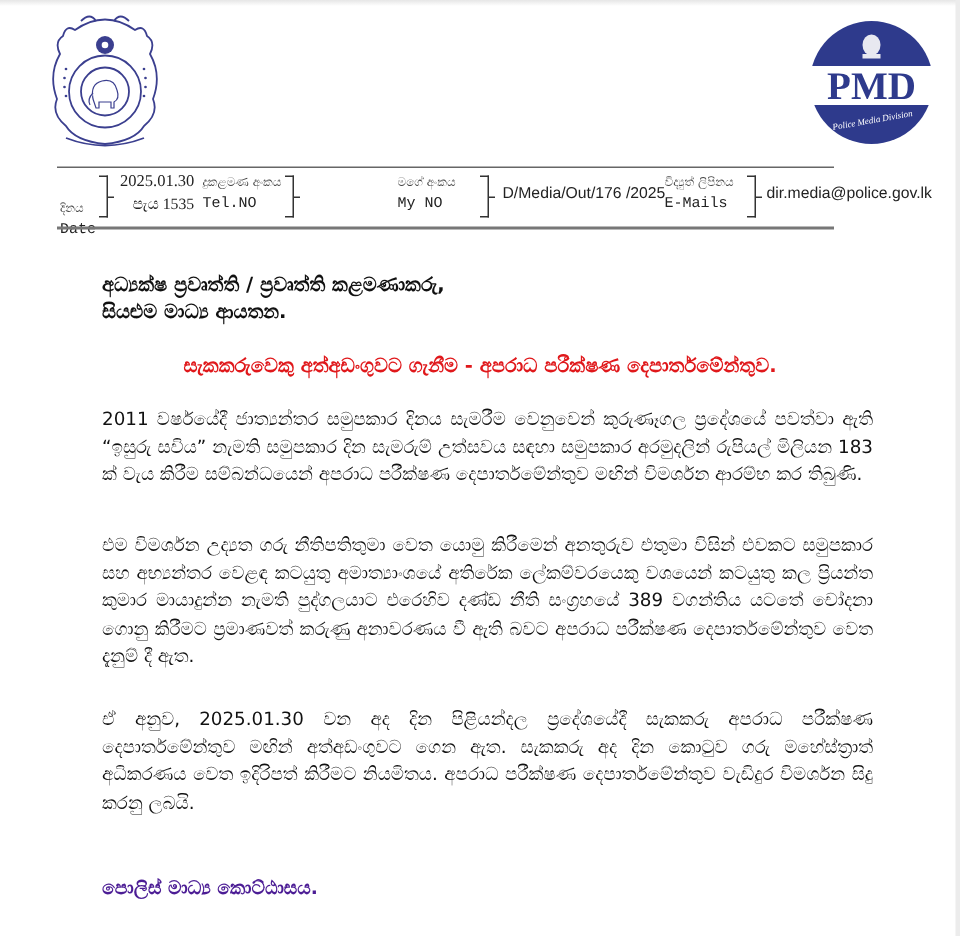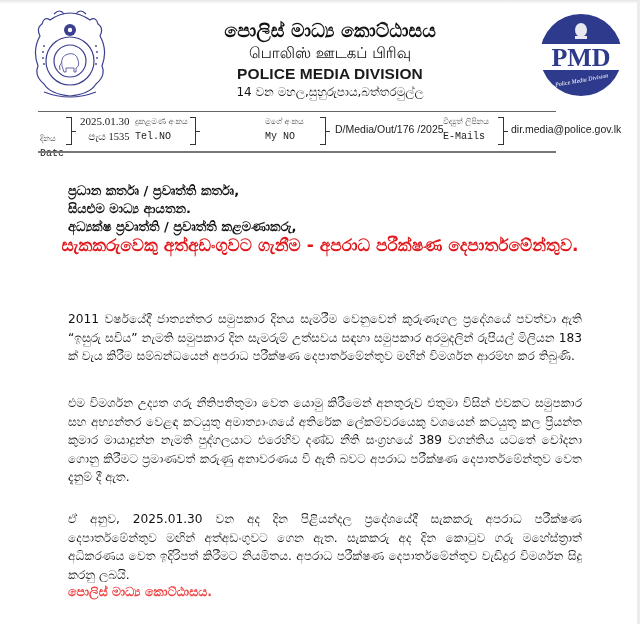--- a/index.html
+++ b/index.html
@@ -24,26 +24,26 @@
     .ref-row { position: absolute; left: 38px; top: 114px; width: 560px; height: 34px; font-size: 10px; }
     .ref-cell { position: absolute; top: 0; height: 34px; }
     .lbl { font-family: Liberation Mono, monospace; font-size: 10px; line-height: 15px; color: #222; }
     .lbl.si { font-family: "DejaVu Sans", sans-serif; font-size: 8px; color: #444; }
     .val { font-family: "Liberation Serif", serif; font-size: 11px; line-height: 15px; color: #222; }
     .val.sans { font-family: "Liberation Sans", sans-serif; font-size: 10.5px; }
     .brace { position: absolute; top: 3px; width: 6px; height: 28px; border-right: 1px solid #333; border-top: 1px solid #333; border-bottom: 1px solid #333; }
     .brace::after { content: ""; position: absolute; right: -5px; top: 13px; width: 4px; height: 1px; background: #333; }
 
     .addressees { position: absolute; left: 68px; top: 182px; font-family: "DejaVu Sans", sans-serif; font-weight: bold; font-size: 13px; line-height: 18px; color: #111; }
-    .subject { position: absolute; left: 0; width: 640px; top: 236px; text-align: center; font-family: "DejaVu Sans", sans-serif; font-weight: bold; font-size: 17px; line-height: 18px; color: #e0181b; }
-    .para { position: absolute; left: 68px; width: 514px; font-family: "DejaVu Sans", sans-serif; font-size: 12.2px; line-height: 18.5px; color: #111; text-align: justify; margin-top: 40px; }
+    .subject { position: absolute; left: 0; width: 640px; top: 236px; text-align: center; font-family: "DejaVu Sans", sans-serif; font-weight: bold; font-size: 13px; line-height: 18px; color: #e0181b; }
+    .para { position: absolute; left: 68px; width: 514px; font-family: "DejaVu Sans", sans-serif; font-size: 12.2px; line-height: 18.5px; color: #111; text-align: justify; }
     .para.p1 { top: 270px; }
     .para.p2 { top: 354px; }
     .para.p3 { top: 470px; }
-    .signoff { position: absolute; left: 68px; top: 583px; font-family: "DejaVu Sans", sans-serif; font-weight: bold; font-size: 12.5px; line-height: 18px; color: #ef4444; }
+    .signoff { position: absolute; left: 68px; top: 583px; font-family: "DejaVu Sans", sans-serif; font-weight: bold; font-size: 12.5px; line-height: 18px; color: #4c1d95; }
   </style>
 </head>
 <body>
 
 <div class="top-shadow"></div>
 <div class="right-gutter"></div>
 
 <div class="letterhead">
   <svg class="logo-left" viewBox="0 0 80 96">
     <g fill="none" stroke="#3b3f8f" stroke-width="1.2">
@@ -64,26 +64,20 @@
         <circle cx="13" cy="46" r="0.9"></circle>
         <circle cx="13" cy="52" r="0.9"></circle>
         <circle cx="14" cy="58" r="0.9"></circle>
       <circle cx="66" cy="40" r="0.9"></circle>
         <circle cx="67" cy="46" r="0.9"></circle>
         <circle cx="67" cy="52" r="0.9"></circle>
         <circle cx="66" cy="58" r="0.9"></circle>
     </g>
   </svg>
 
-  <div class="head-text">
-    <div class="head-si">පොලිස් මාධ්‍ය කොට්ඨාසය</div>
-    <div class="head-ta">பொலிஸ் ஊடகப் பிரிவு</div>
-    <div class="head-en">POLICE MEDIA DIVISION</div>
-    <div class="head-addr">14 වන මහල,සුහුරුපාය,බත්තරමුල්ල</div>
-  </div>
 
   <svg class="logo-right" viewBox="0 0 98 86">
     <circle cx="49" cy="43" r="41" fill="#2e3a8c"></circle>
     <rect x="0" y="32" width="98" height="26" fill="#ffffff"></rect>
     <text x="49" y="54" text-anchor="middle" font-family="Liberation Serif, serif" font-weight="bold" font-size="26" fill="#2e3a8c">PMD</text>
     <g fill="#e8e8f0">
       <ellipse cx="49" cy="18" rx="6" ry="7"></ellipse>
       <rect x="43" y="24" width="12" height="3"></rect>
     </g>
     <text x="50" y="70" text-anchor="middle" font-family="Liberation Serif, serif" font-style="italic" font-size="6" fill="#ffffff" transform="rotate(-10 50 70)">Police Media Division</text>
@@ -124,23 +118,22 @@
   </div>
   <div class="brace" style="left:460px;"></div>
   <div class="ref-cell" style="left:473px; top:8px;">
     <div class="val sans">dir.media@police.gov.lk</div>
   </div>
 </div>
 
 <div class="rule bottom"></div>
 
 <div class="addressees">
-  <div>ප්‍රධාන කර්තෘ / ප්‍රවෘත්ති කර්තෘ,</div>
+  <div>අධ්‍යක්ෂ ප්‍රවෘත්ති / ප්‍රවෘත්ති කළමණාකරු,</div>
   <div>සියළුම මාධ්‍ය ආයතන.</div>
-  <div>අධ්‍යක්ෂ ප්‍රවෘත්ති / ප්‍රවෘත්ති කළමණාකරු,</div>
 </div>
 
 <div class="subject">සැකකරුවෙකු අත්අඩංගුවට ගැනීම - අපරාධ පරීක්ෂණ දෙපාර්තමේන්තුව.</div>
 
 <p class="para p1">2011 වර්ෂයේදී ජාත්‍යන්තර සමුපකාර දිනය සැමරීම වෙනුවෙන් කුරුණෑගල ප්‍රදේශයේ පවත්වා ඇති “ඉසුරු සවිය” නැමති සමුපකාර දින සැමරුම් උත්සවය සඳහා සමුපකාර අරමුදලින් රුපියල් මිලියන 183 ක් වැය කිරීම සම්බන්ධයෙන් අපරාධ පරීක්ෂණ දෙපාර්තමේන්තුව මඟින් විමර්ශන ආරම්භ කර තිබුණි.</p>
 <p class="para p2">එම විමර්ශන උද්‍යත ගරු නීතිපතිතුමා වෙත යොමු කිරීමෙන් අනතුරුව එතුමා විසින් එවකට සමුපකාර සහ අභ්‍යන්තර වෙළඳ කටයුතු අමාත්‍යාංශයේ අතිරේක ලේකම්වරයෙකු වශයෙන් කටයුතු කල ප්‍රියන්ත කුමාර මායාදුන්න නැමති පුද්ගලයාට එරෙහිව දණ්ඩ නීති සංග්‍රහයේ 389 වගන්තිය යටතේ චෝදනා ගොනු කිරීමට ප්‍රමාණවත් කරුණු අනාවරණය වී ඇති බවට අපරාධ පරීක්ෂණ දෙපාර්තමේන්තුව වෙත දැනුම් දී ඇත.</p>
 <p class="para p3">ඒ අනුව, 2025.01.30 වන අද දින පිළියන්දල ප්‍රදේශයේදී සැකකරු අපරාධ පරීක්ෂණ දෙපාර්තමේන්තුව මඟින් අත්අඩංගුවට ගෙන ඇත. සැකකරු අද දින කොටුව ගරු මහේස්ත්‍රාත් අධිකරණය වෙත ඉදිරිපත් කිරීමට නියමිතය. අපරාධ පරීක්ෂණ දෙපාර්තමේන්තුව වැඩිදුර විමර්ශන සිදු කරනු ලබයි.</p>
 
 <div class="signoff">පොලිස් මාධ්‍ය කොට්ඨාසය.</div>
 

